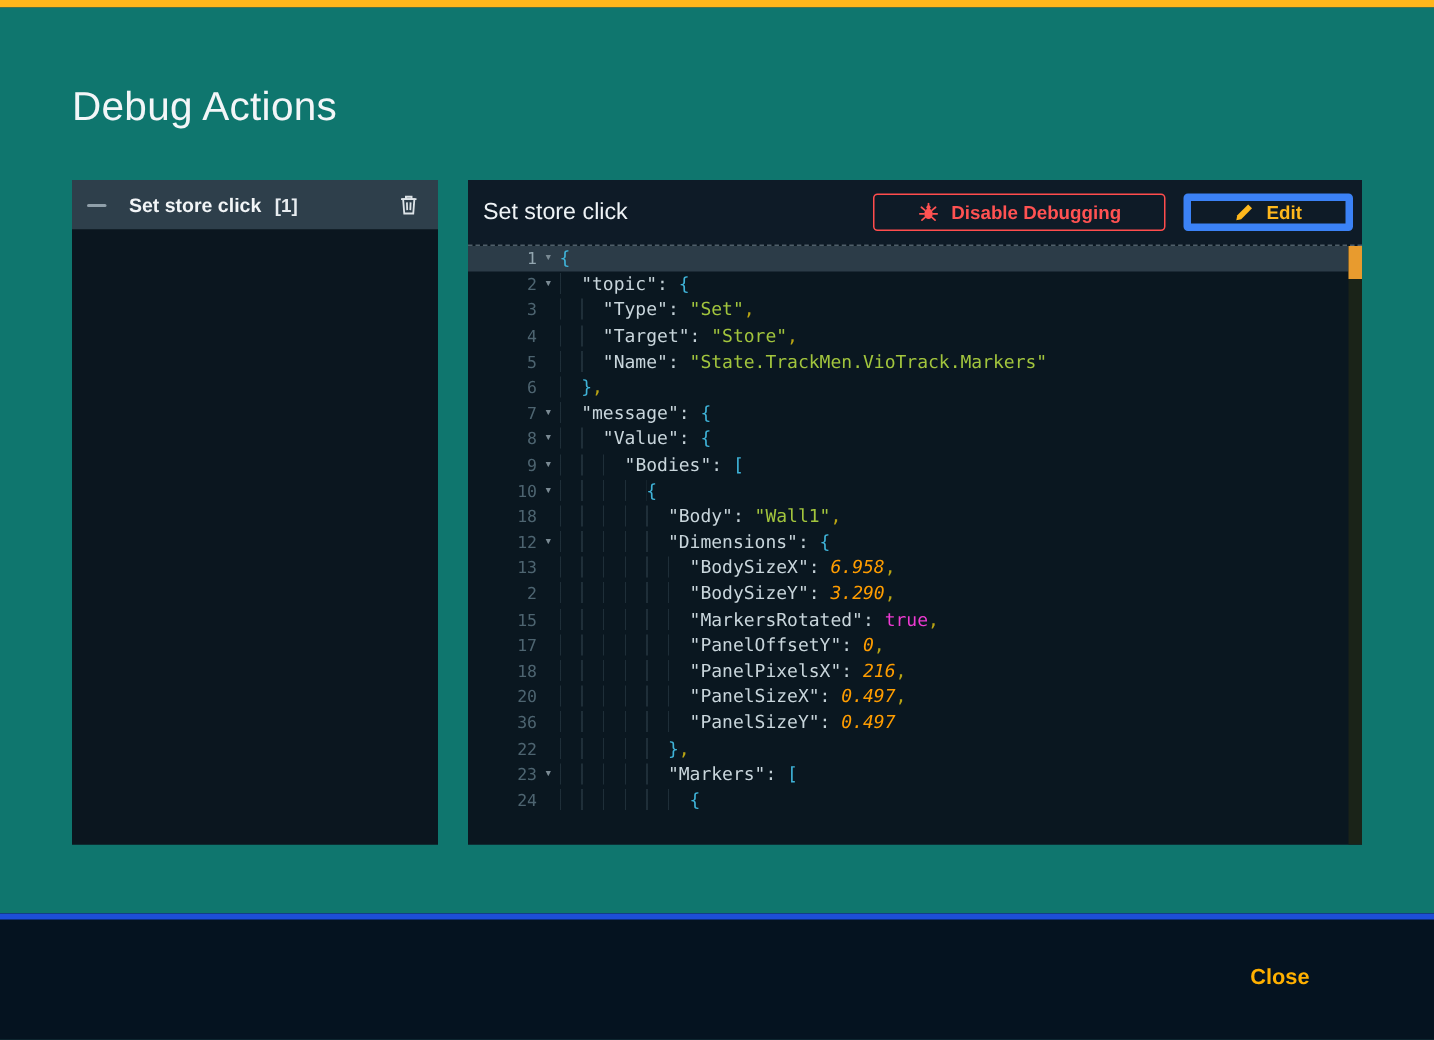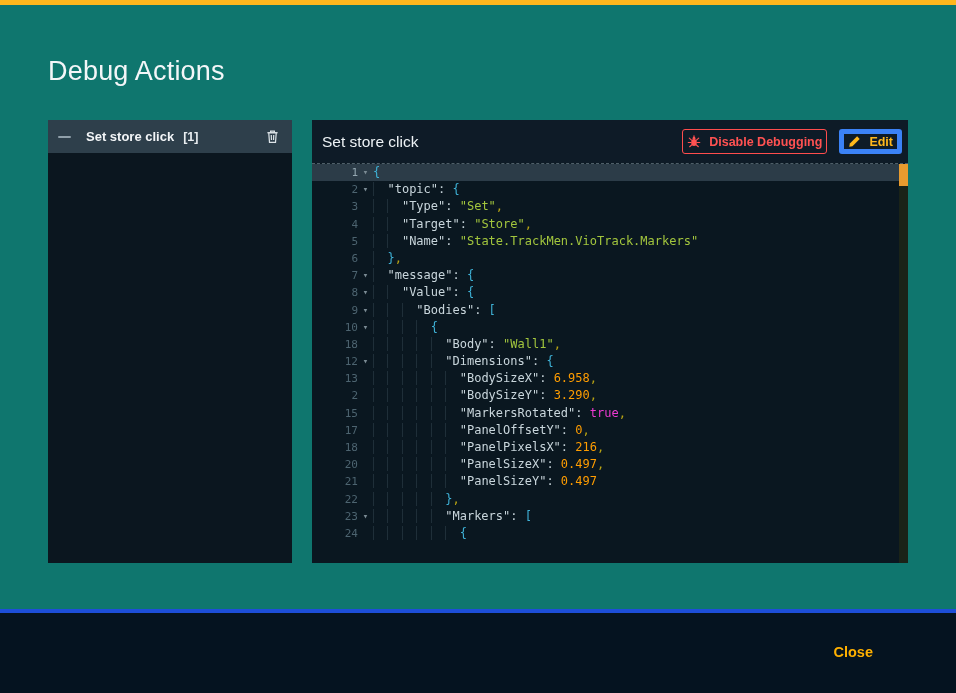--- a/index.html
+++ b/index.html
@@ -21,21 +21,21 @@
   .sb-label { color:#f2f5f7; font-size:13px; font-weight:bold; margin-left:15px; }
   .sb-count { color:#e8edf0; font-size:12.5px; font-weight:bold; margin-left:9px; }
   .trash { margin-left:auto; display:flex; align-items:center; cursor:pointer; }
   .sidebar-body { height:410px; background:#0b161f; }
 
   
   .panel { position:absolute; left:312px; top:115px; width:596px; height:443px; background:#0e1b27; }
   .panel-header { display:flex; align-items:center; height:43px; padding:0 6px 0 10px; }
   .panel-title { color:#eef3f6; font-size:15.5px; font-weight:400; }
   .btns { margin-left:auto; display:flex; gap:12px; }
-  .btn { display:flex; align-items:center; gap:8px; height:25px; padding:0 4px;
+  .btn { display:flex; align-items:center; gap:8px; height:25px; padding:0 29px;
          background:transparent; border-radius:3px; font-family:"Liberation Sans",sans-serif;
          font-size:12.5px; font-weight:bold; cursor:pointer; }
   .btn-danger { border:1px solid #ff4d4d; color:#ff5252; }
   .btn-warn   { border:5px solid #3b82f6; color:#ffb81c; }
 
   
   .editor { position:absolute; left:0; top:43px; width:596px; height:400px; background:#0a1720;
             border-top:1px dashed rgba(165,185,195,.45); overflow:hidden;
             font-family:"DejaVu Sans Mono", monospace; font-size:12px; cursor:text; }
   .lines { position:absolute; left:0; top:0; width:587px; }
@@ -44,21 +44,21 @@
   .num  { width:46px; text-align:right; color:#4d6470; font-size:11px; flex:none; }
   .line.active .num { color:#93a6b0; }
   .fold { width:15px; text-align:center; color:#7b8b94; font-size:9px; flex:none; }
   .code { white-space:pre; }
   .ind  { background:repeating-linear-gradient(to right,
             rgba(140,170,185,.16) 0 1px, transparent 1px 2ch); }
   .t-k  { color:#c9d6dc; }
   .t-pl { color:#c2cfd5; }
   .t-s  { color:#a2c53d; }
   .t-p  { color:#3fb3d8; }
-  .t-n  { color:#ff9d00; }
+  .t-n  { color:#ff9d00;font-style:italic; }
   .t-b  { color:#ee3ad2; }
   .t-c  { color:#b9a413; }
 
   .sb-track { position:absolute; right:0; top:0; width:9px; height:400px; background:#1a2318; }
   .sb-thumb { position:absolute; left:0; top:0; width:9px; height:22px; background:#e89b2e; }
 
   
   .footer { position:absolute; left:0; top:609px; width:956px; height:84px; background:#051320;
             border-top:4px solid #1d4ed8; }
   .close-btn { position:absolute; right:83px; top:31px; background:none; border:none;
@@ -137,21 +137,21 @@
           <div class="line"><span class="num">9</span><span class="fold">▾</span><span class="code"><span class="ind">      </span><span class="t-k">"Bodies"</span><span class="t-pl">: </span><span class="t-p">[</span></span></div>
           <div class="line"><span class="num">10</span><span class="fold">▾</span><span class="code"><span class="ind">        </span><span class="t-p">{</span></span></div>
           <div class="line"><span class="num">18</span><span class="fold"></span><span class="code"><span class="ind">          </span><span class="t-k">"Body"</span><span class="t-pl">: </span><span class="t-s">"Wall1"</span><span class="t-c">,</span></span></div>
           <div class="line"><span class="num">12</span><span class="fold">▾</span><span class="code"><span class="ind">          </span><span class="t-k">"Dimensions"</span><span class="t-pl">: </span><span class="t-p">{</span></span></div>
           <div class="line"><span class="num">13</span><span class="fold"></span><span class="code"><span class="ind">            </span><span class="t-k">"BodySizeX"</span><span class="t-pl">: </span><span class="t-n">6.958</span><span class="t-c">,</span></span></div>
           <div class="line"><span class="num">2</span><span class="fold"></span><span class="code"><span class="ind">            </span><span class="t-k">"BodySizeY"</span><span class="t-pl">: </span><span class="t-n">3.290</span><span class="t-c">,</span></span></div>
           <div class="line"><span class="num">15</span><span class="fold"></span><span class="code"><span class="ind">            </span><span class="t-k">"MarkersRotated"</span><span class="t-pl">: </span><span class="t-b">true</span><span class="t-c">,</span></span></div>
           <div class="line"><span class="num">17</span><span class="fold"></span><span class="code"><span class="ind">            </span><span class="t-k">"PanelOffsetY"</span><span class="t-pl">: </span><span class="t-n">0</span><span class="t-c">,</span></span></div>
           <div class="line"><span class="num">18</span><span class="fold"></span><span class="code"><span class="ind">            </span><span class="t-k">"PanelPixelsX"</span><span class="t-pl">: </span><span class="t-n">216</span><span class="t-c">,</span></span></div>
           <div class="line"><span class="num">20</span><span class="fold"></span><span class="code"><span class="ind">            </span><span class="t-k">"PanelSizeX"</span><span class="t-pl">: </span><span class="t-n">0.497</span><span class="t-c">,</span></span></div>
-          <div class="line"><span class="num">21</span><span class="fold"></span><span class="code"><span class="ind">            </span><span class="t-k">"PanelSizeY"</span><span class="t-pl">: </span><span class="t-n">0.497</span></span></div>
+          <div class="line"><span class="num">36</span><span class="fold"></span><span class="code"><span class="ind">            </span><span class="t-k">"PanelSizeY"</span><span class="t-pl">: </span><span class="t-n">0.497</span></span></div>
           <div class="line"><span class="num">22</span><span class="fold"></span><span class="code"><span class="ind">          </span><span class="t-p">}</span><span class="t-c">,</span></span></div>
           <div class="line"><span class="num">23</span><span class="fold">▾</span><span class="code"><span class="ind">          </span><span class="t-k">"Markers"</span><span class="t-pl">: </span><span class="t-p">[</span></span></div>
           <div class="line"><span class="num">24</span><span class="fold"></span><span class="code"><span class="ind">            </span><span class="t-p">{</span></span></div>
         </div>
       <div class="sb-track">
         <div class="sb-thumb"></div>
       </div>
     </div>
   </div>
 </div>

